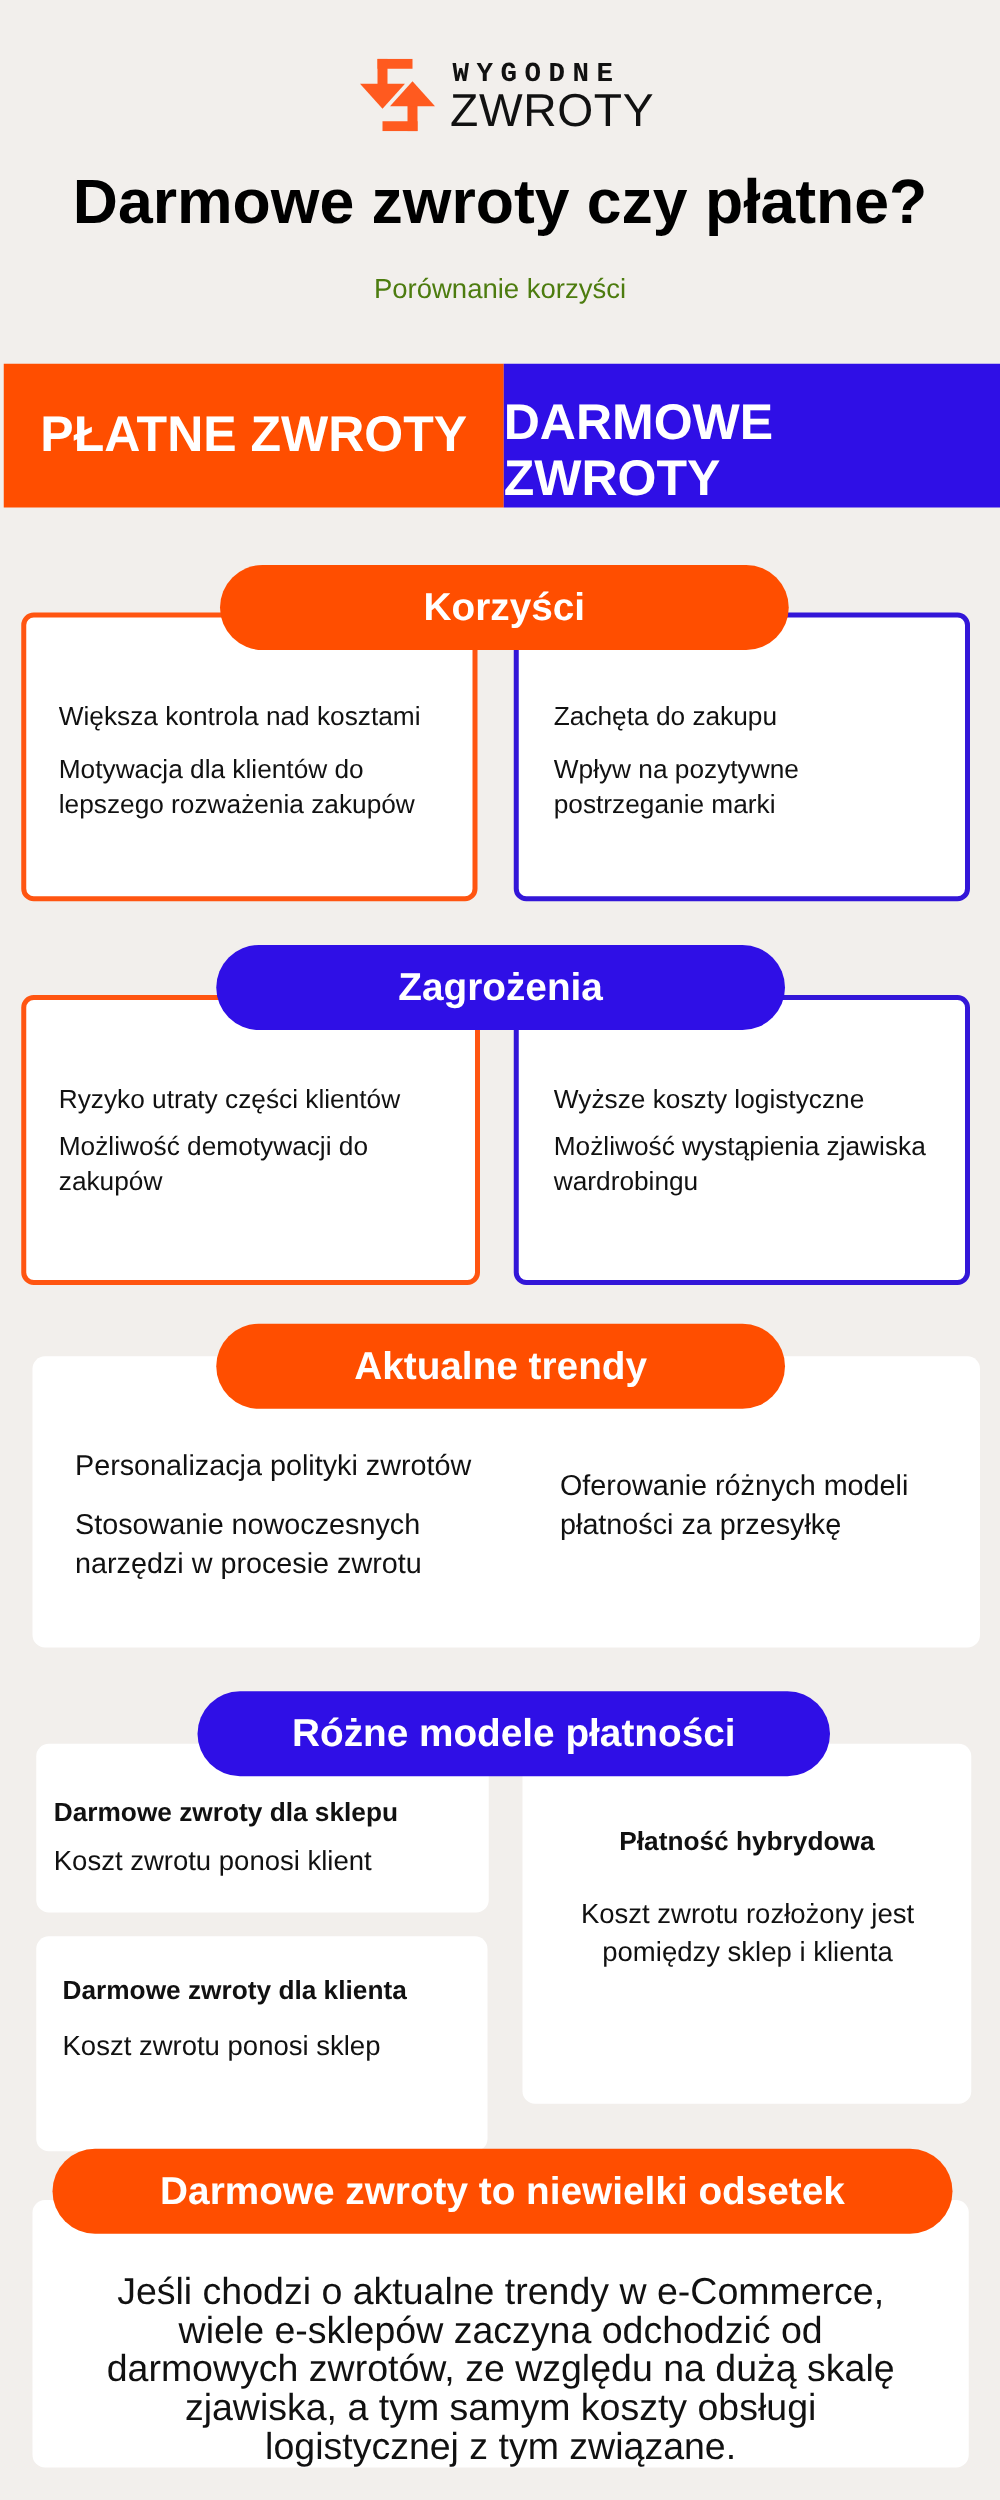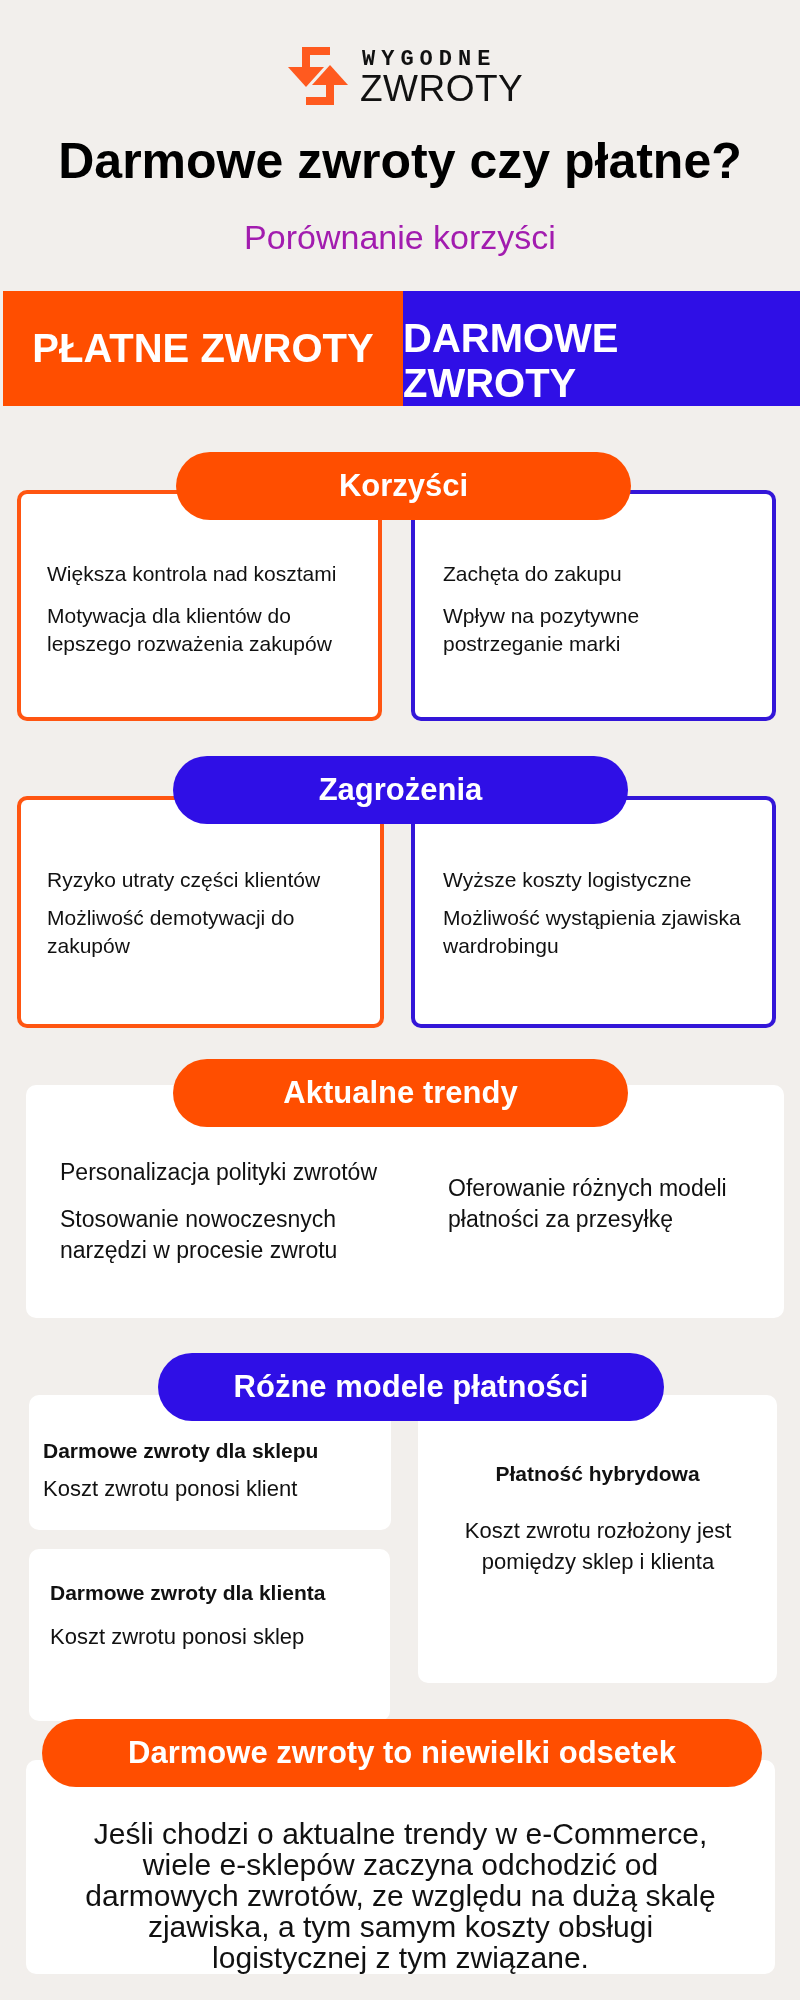--- a/index.html
+++ b/index.html
@@ -8,21 +8,21 @@
 
   .abs { position: absolute; }
 
   
   .logo { left: 284px; top: 47px; width: 236px; height: 60px; }
   .logo-icon { left: 0; top: 0; width: 66px; height: 58px; }
   .logo-text-top { left: 78px; top: 0px; font-size: 22px; font-weight: 700; letter-spacing: 6px; color: #111; font-family: Liberation Mono, monospace; }
   .logo-text-bottom { left: 76px; top: 22px; font-size: 37px; font-weight: 400; letter-spacing: 0.5px; color: #111; line-height: 40px; }
 
   .title { left: 0; width: 800px; top: 132px; text-align: center; font-size: 50px; font-weight: 700; color: #000; }
-  .subtitle { left: 0; width: 800px; top: 218px; text-align: center; font-size: 34px; font-weight: 400; color: #a21caf; }
+  .subtitle { left: 0; width: 800px; top: 218px; text-align: center; font-size: 22px; font-weight: 400; color: #4d7c0f; }
 
   .banner { top: 291px; height: 115px; display: flex; align-items: center; justify-content: center; color: #fff; font-size: 40px; font-weight: 700; }
   .banner-paid { left: 3px; width: 400px; background: #ff4e00; }
   .banner-free { left: 403px; width: 397px; background: #2f0fe6; align-items: flex-end; }
 
   .card { background: #fff; border-radius: 10px; }
   .card-orange { border: 4px solid #ff5511; }
   .card-blue { border: 4px solid #3316d8; }
 
   .pill { border-radius: 36px; color: #fff; font-weight: 700; display: flex; align-items: center; justify-content: center; font-size: 31px; }

